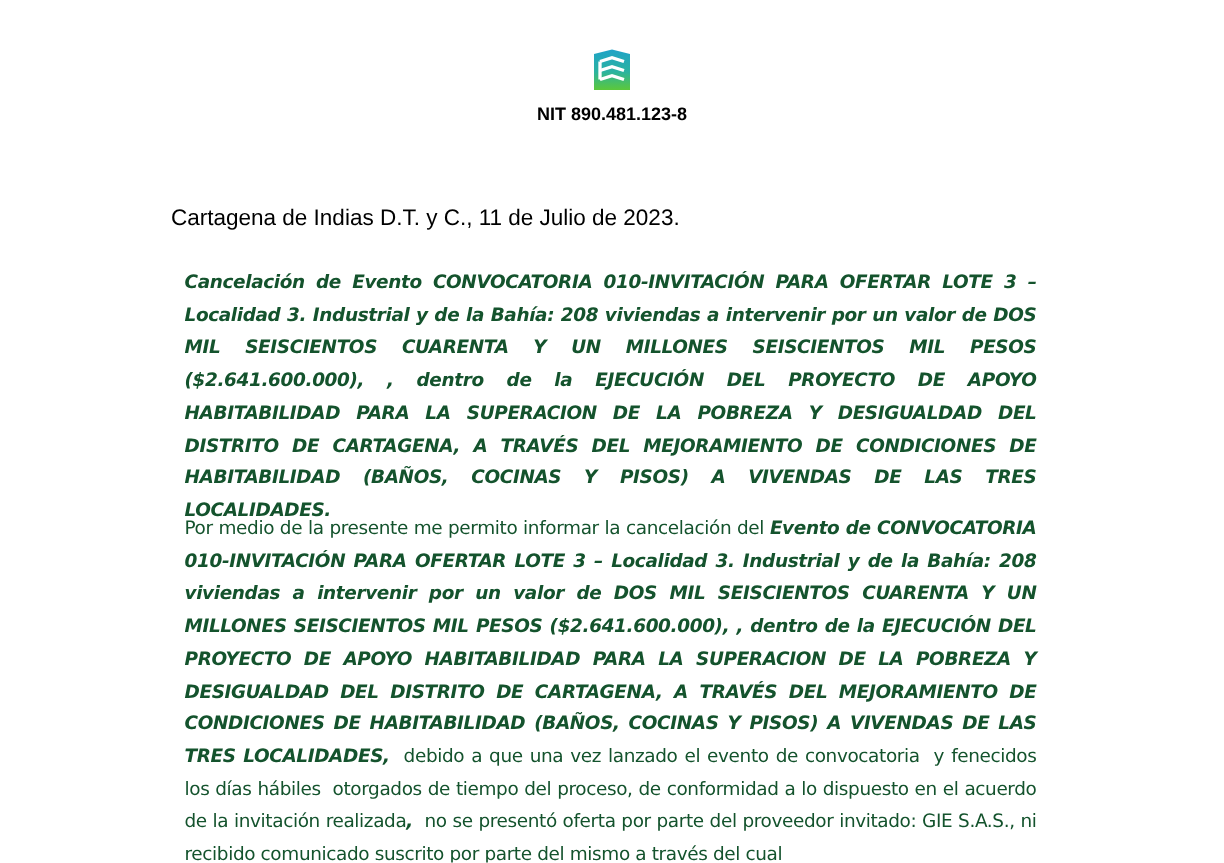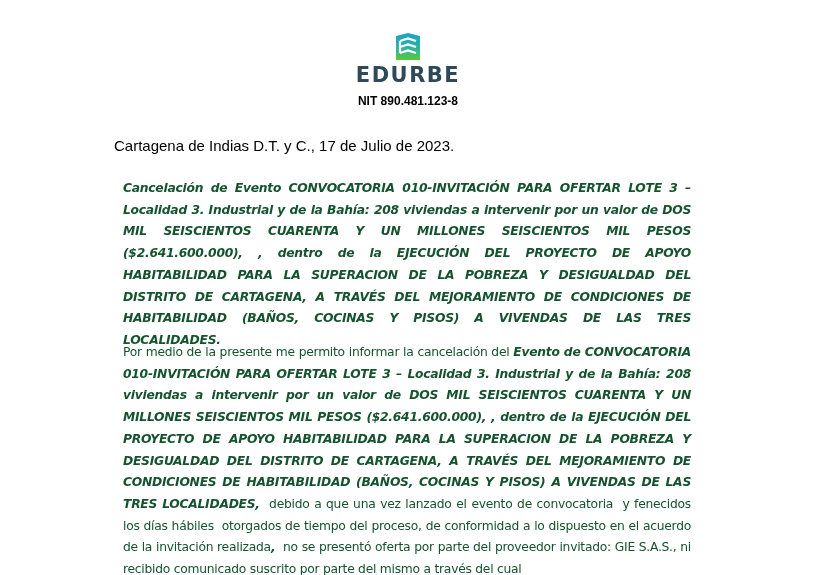--- a/index.html
+++ b/index.html
@@ -59,21 +59,20 @@
         <stop offset="0.55" stop-color="#2bb3a0"></stop>
         <stop offset="1" stop-color="#5cc83a"></stop>
       </linearGradient>
     </defs>
     <path d="M3 4 L15 1 L27 4 L27 28 L3 28 Z" fill="url(#lg)"></path>
     <path d="M7 9 L15 6.5 L23 9" stroke="#fff" stroke-width="2.2" fill="none"></path>
     <path d="M7 15 L15 12.5 L23 15" stroke="#fff" stroke-width="2.2" fill="none"></path>
     <path d="M7 21 L15 18.5 L23 21" stroke="#fff" stroke-width="2.2" fill="none"></path>
     <path d="M7 9 L7 21" stroke="#fff" stroke-width="2.2"></path>
   </svg>
-  <div class="brand">EDURBE</div>
   <div class="nit">NIT 890.481.123-8</div>
 </div>
 
-<div class="dateline">Cartagena de Indias D.T. y C., 17 de Julio de 2023.</div>
+<div class="dateline">Cartagena de Indias D.T. y C., 11 de Julio de 2023.</div>
 
 <p class="para subject">Cancelación de Evento CONVOCATORIA 010-INVITACIÓN PARA OFERTAR LOTE 3 – Localidad 3. Industrial y de la Bahía: 208 viviendas a intervenir por un valor de DOS MIL SEISCIENTOS CUARENTA Y UN MILLONES SEISCIENTOS MIL PESOS ($2.641.600.000), , dentro de la EJECUCIÓN DEL PROYECTO DE APOYO HABITABILIDAD PARA LA SUPERACION DE LA POBREZA Y DESIGUALDAD DEL DISTRITO DE CARTAGENA, A TRAVÉS DEL MEJORAMIENTO DE CONDICIONES DE HABITABILIDAD (BAÑOS, COCINAS Y PISOS) A VIVENDAS DE LAS TRES LOCALIDADES.</p>
 
 <p class="para body-para"><span>Por medio de la presente me permito informar la cancelación del </span><span class="bi">Evento de CONVOCATORIA 010-INVITACIÓN PARA OFERTAR LOTE 3 – Localidad 3. Industrial y de la Bahía: 208 viviendas a intervenir por un valor de DOS MIL SEISCIENTOS CUARENTA Y UN MILLONES SEISCIENTOS MIL PESOS ($2.641.600.000), , dentro de la EJECUCIÓN DEL PROYECTO DE APOYO HABITABILIDAD PARA LA SUPERACION DE LA POBREZA Y DESIGUALDAD DEL DISTRITO DE CARTAGENA, A TRAVÉS DEL MEJORAMIENTO DE CONDICIONES DE HABITABILIDAD (BAÑOS, COCINAS Y PISOS) A VIVENDAS DE LAS TRES LOCALIDADES,</span><span style="white-space: pre-wrap;">  debido a que una vez lanzado el evento de convocatoria  y fenecidos los días hábiles  otorgados de tiempo del proceso, de conformidad a lo dispuesto en el acuerdo de la invitación realizada</span><span class="bi">,</span><span style="white-space: pre-wrap;">  no se presentó oferta por parte del proveedor invitado: GIE S.A.S., ni recibido comunicado suscrito por parte del mismo a través del cual</span></p>
 
 </body></html>

